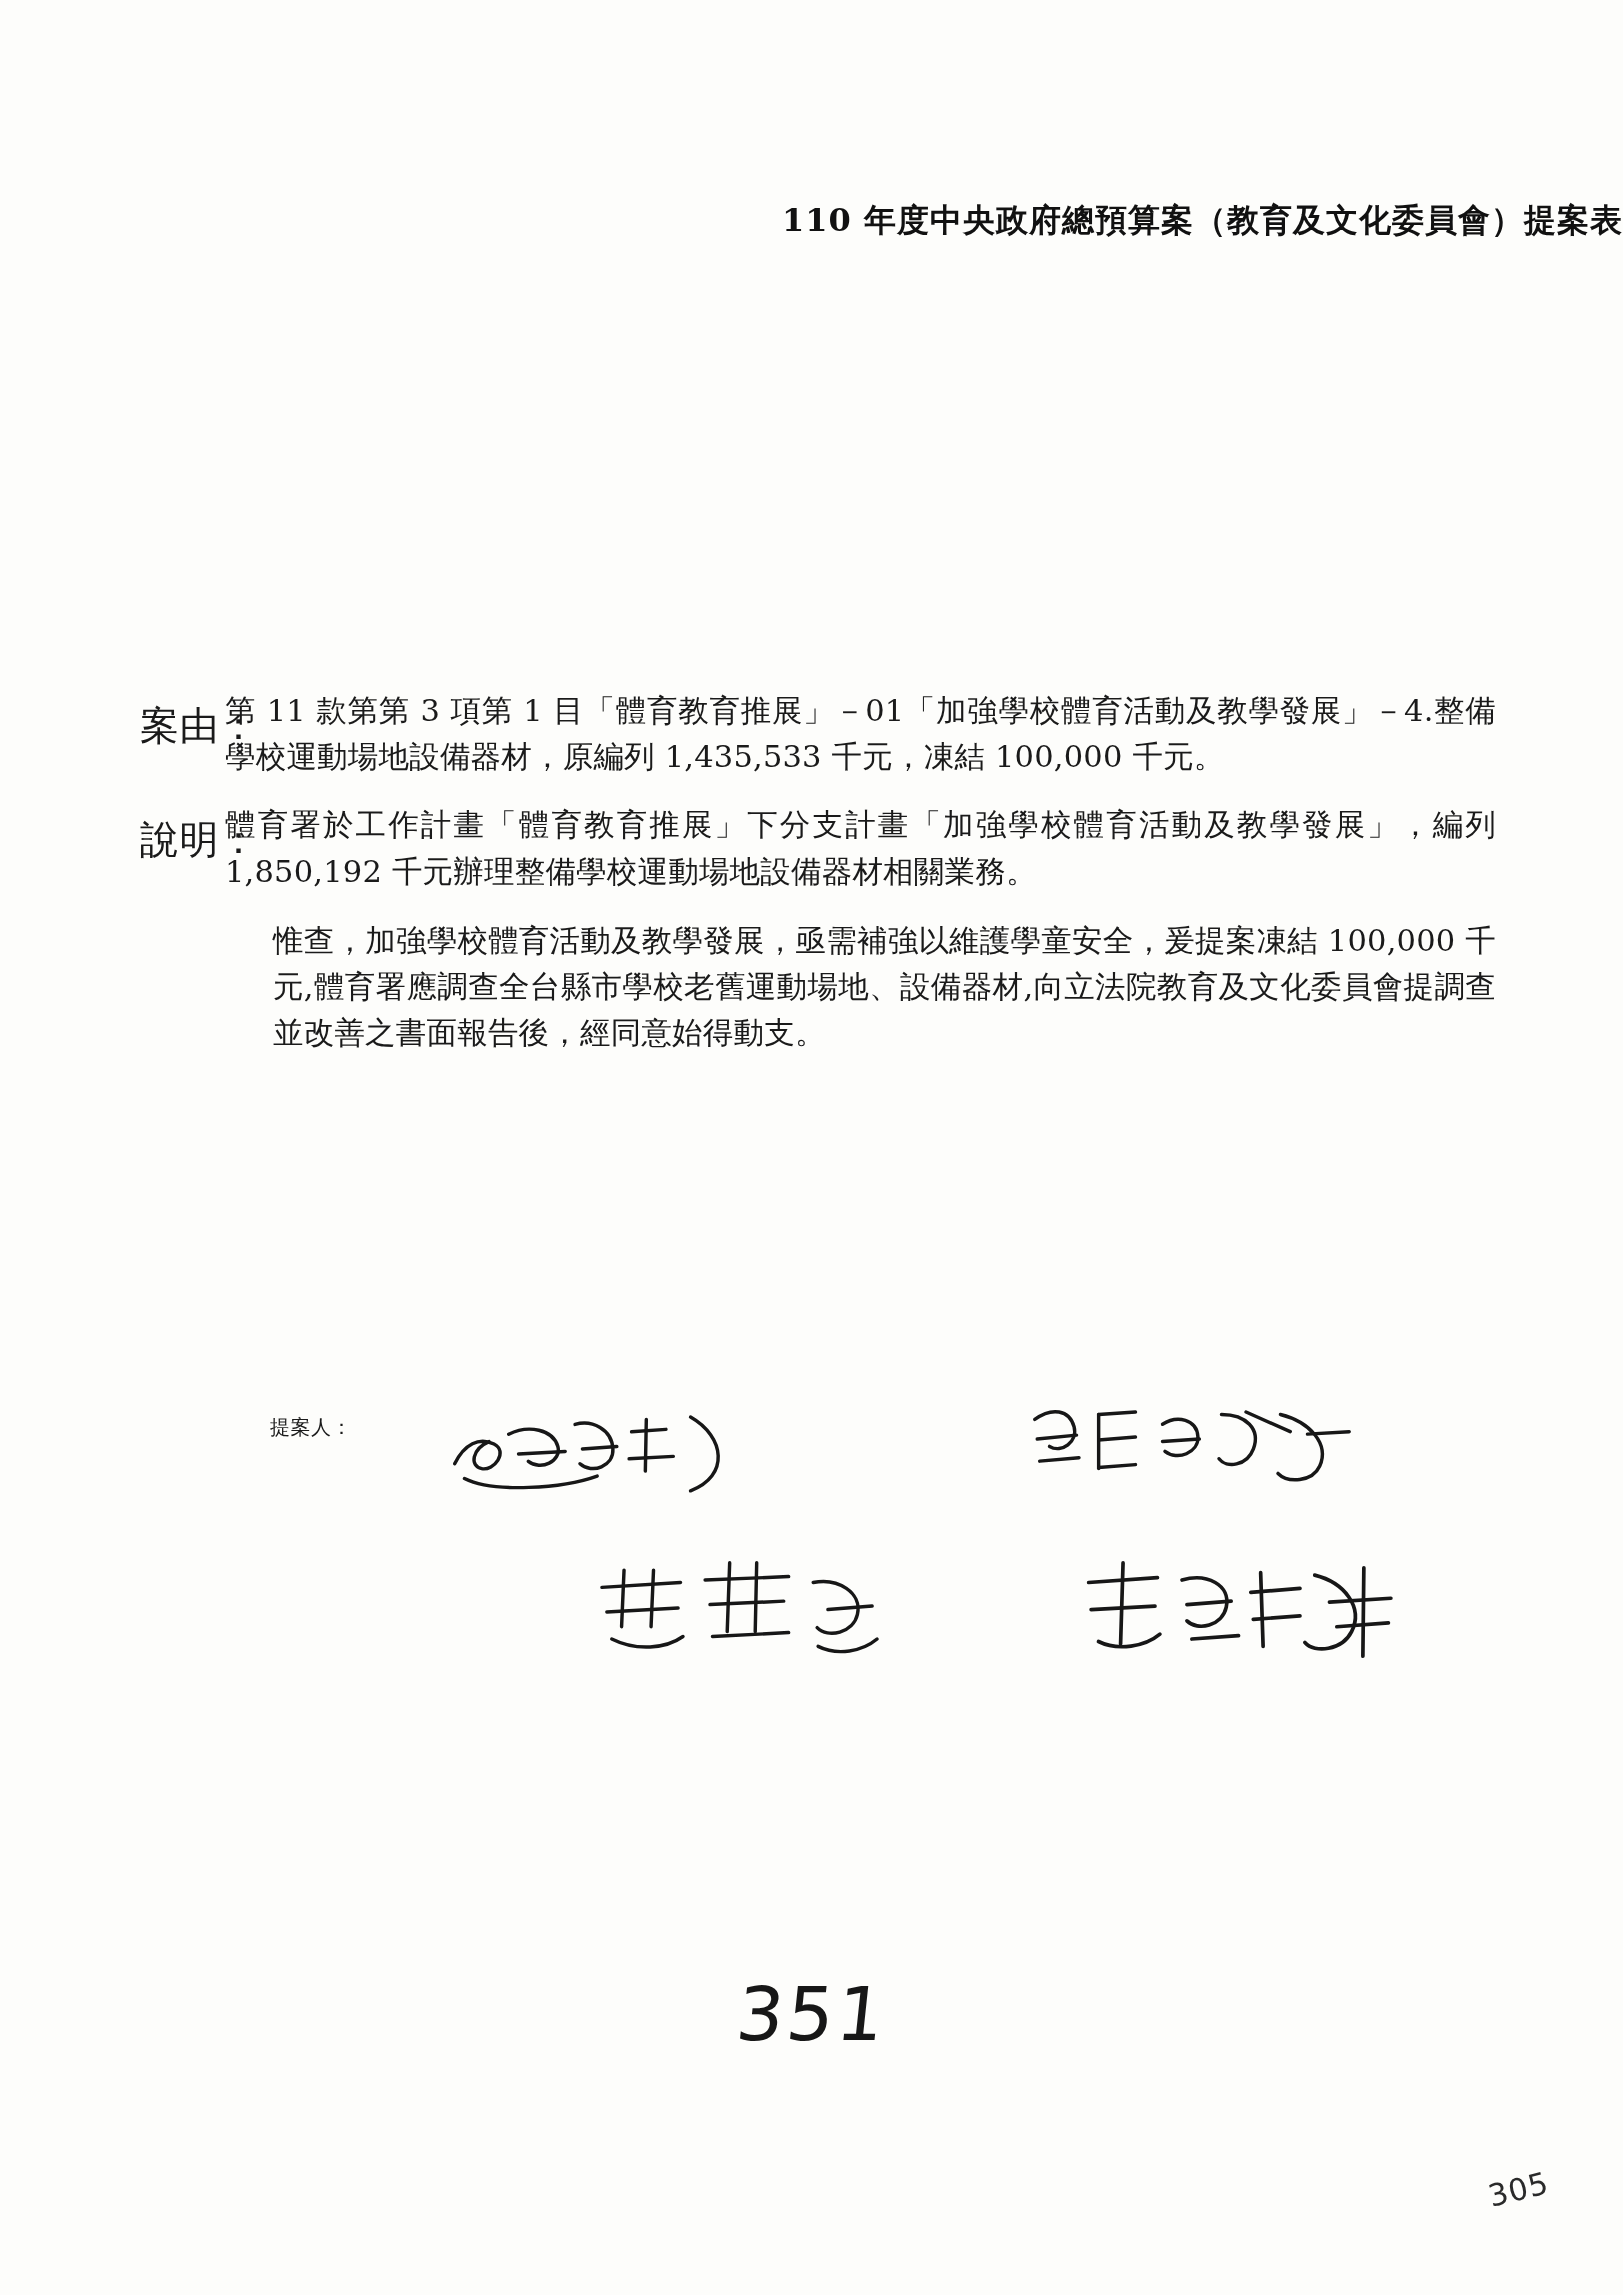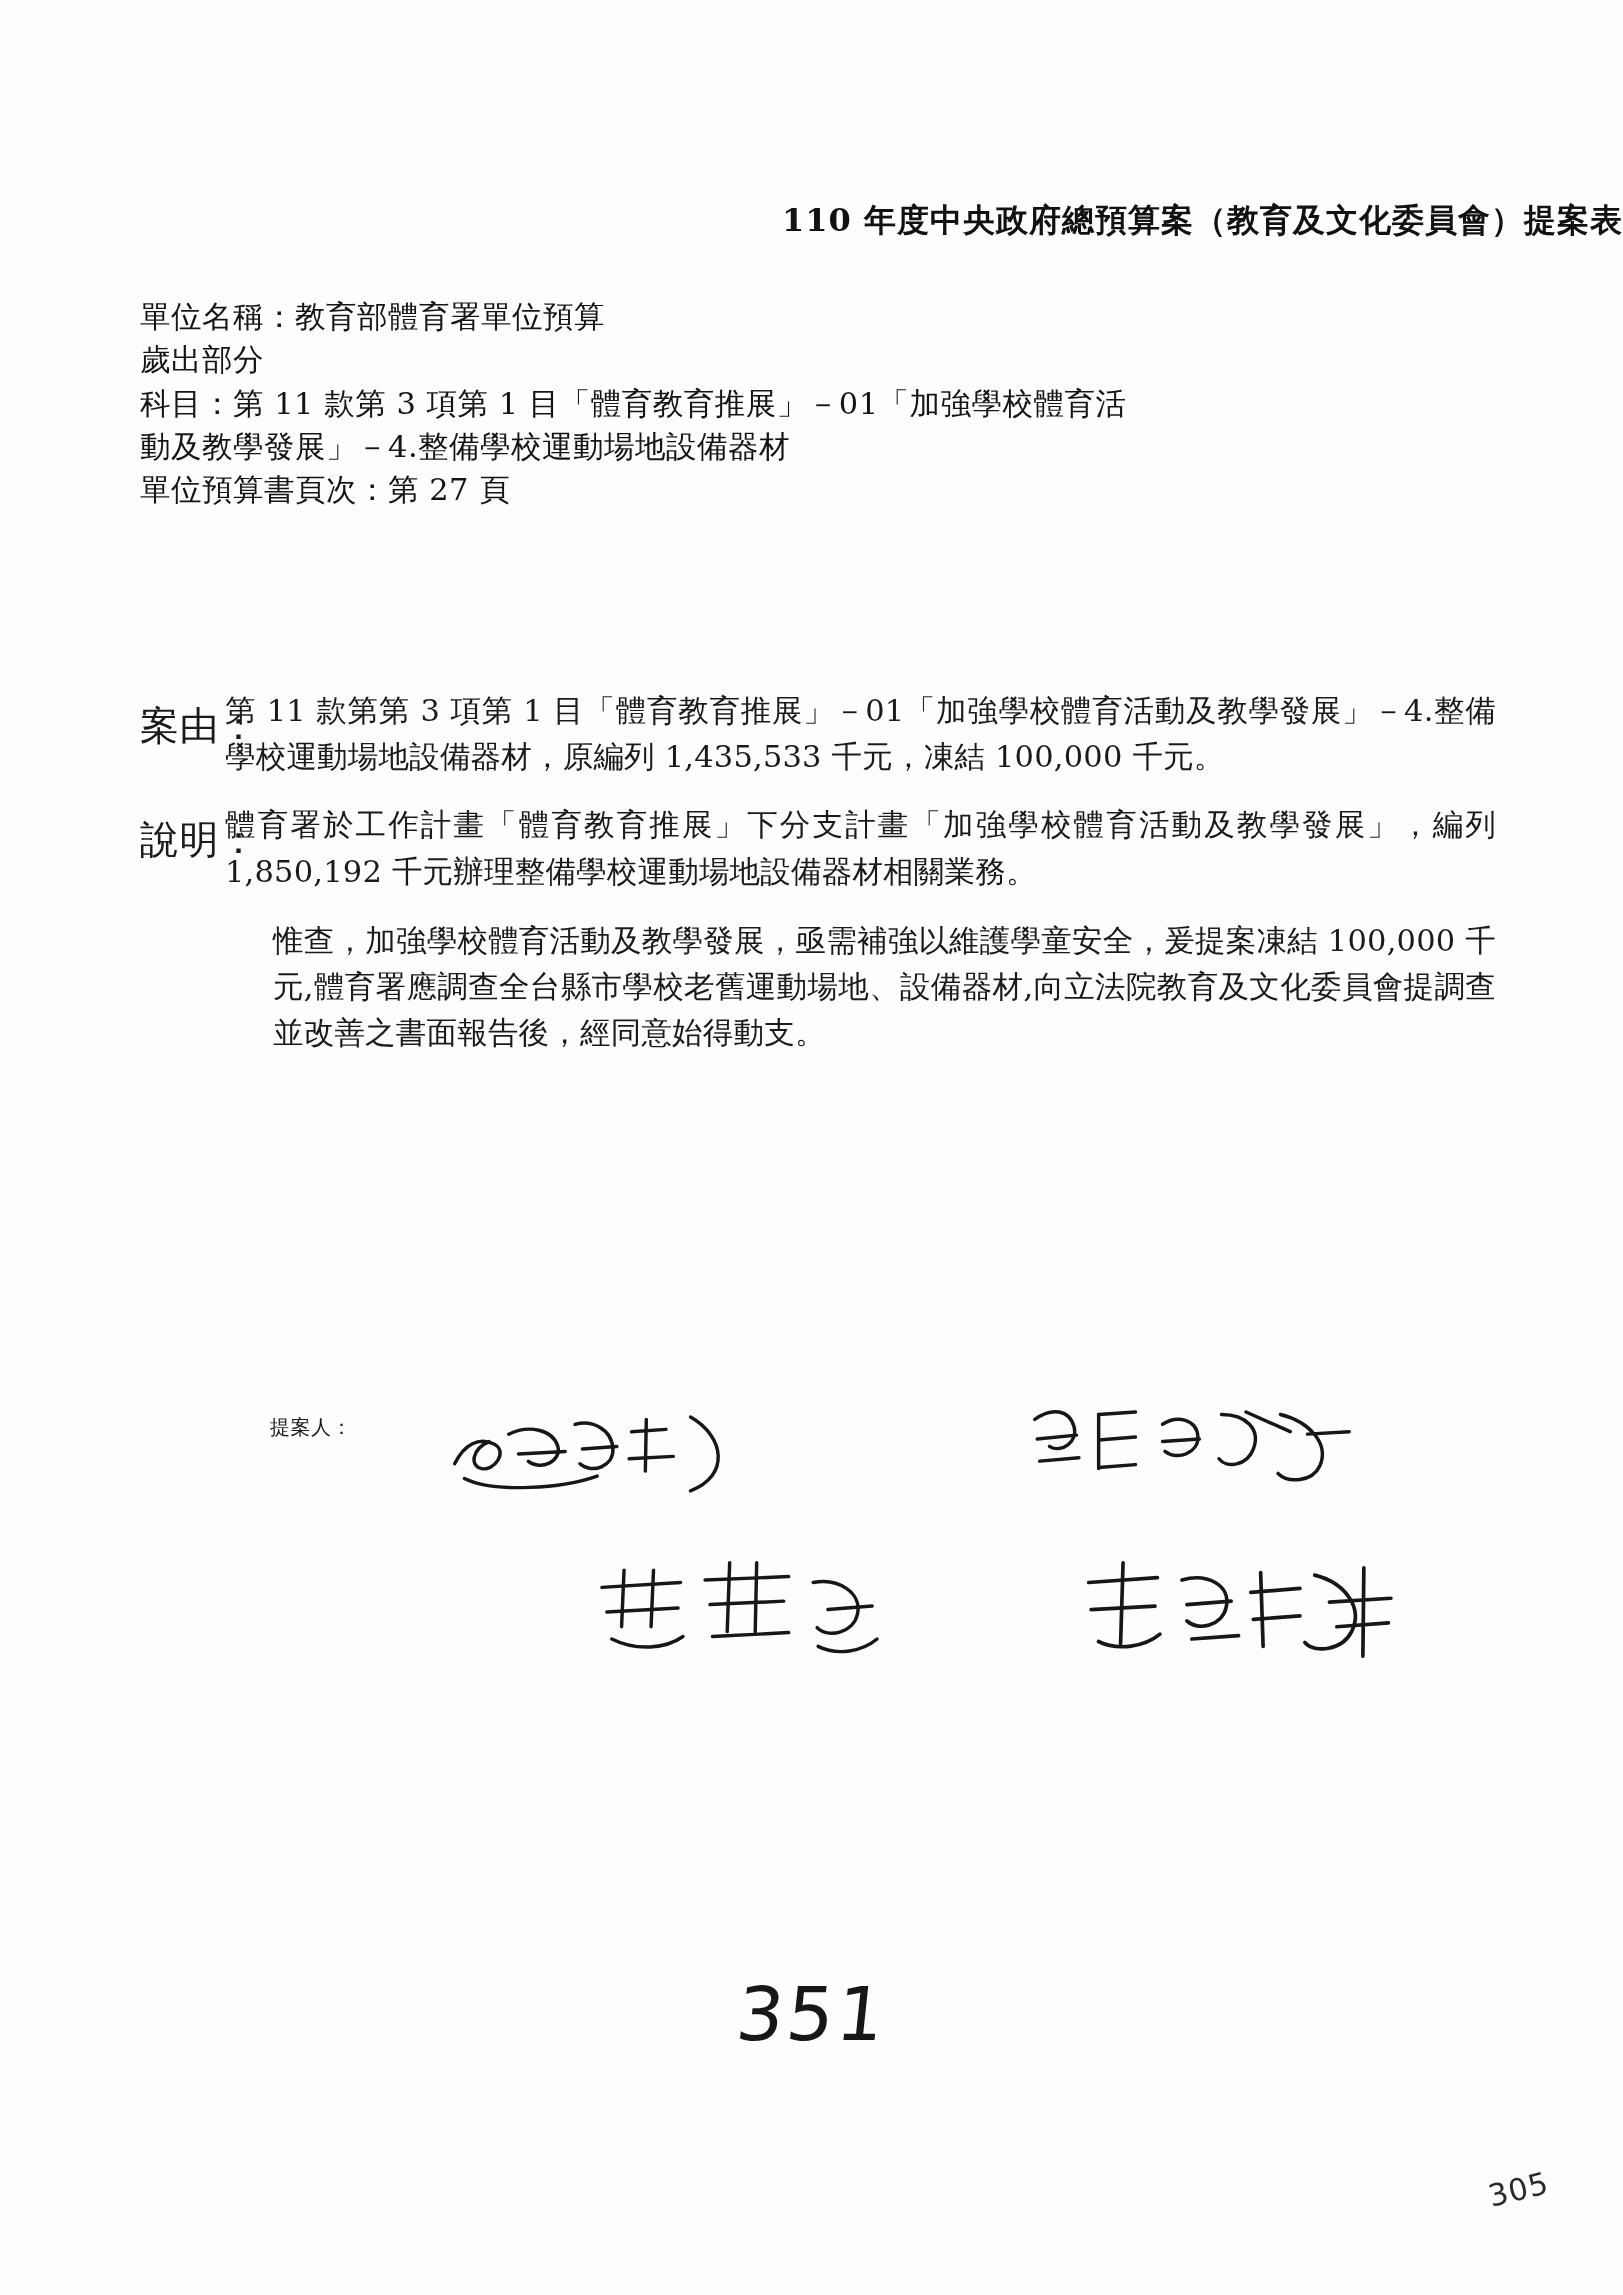--- a/index.html
+++ b/index.html
@@ -147,27 +147,20 @@
 </style>
 </head>
 <body>
 
 <div class="page"></div>
 
 <div class="doc">
 
   <div class="title">110 年度中央政府總預算案（教育及文化委員會）提案表</div>
 
-  <div class="hdr-block">
-    <div class="hdr-line">單位名稱：教育部體育署單位預算</div>
-    <div class="hdr-line">歲出部分</div>
-    <div class="hdr-line">科目：第 11 款第 3 項第 1 目「體育教育推展」－01「加強學校體育活</div>
-    <div class="hdr-line indent-cont">動及教學發展」－4.整備學校運動場地設備器材</div>
-    <div class="hdr-line">單位預算書頁次：第 27 頁</div>
-  </div>
 
   <div class="body-block">
 
     <div class="labeled">
       <div class="lbl">案由：</div>
       <div class="txt">第 11 款第第 3 項第 1 目「體育教育推展」－01「加強學校體育活動及教學發展」－4.整備學校運動場地設備器材，原編列 1,435,533 千元，凍結 100,000 千元。</div>
     </div>
 
     <div class="labeled">
       <div class="lbl">說明：</div>

